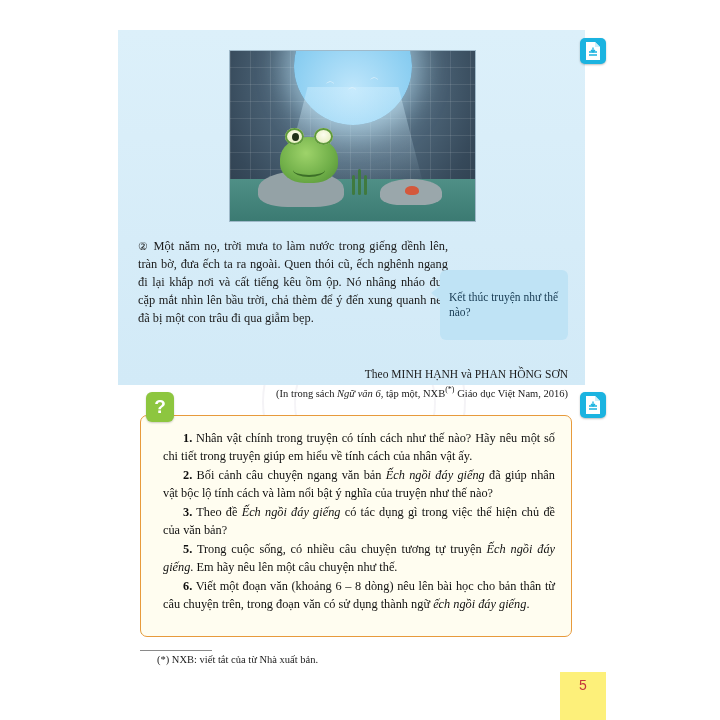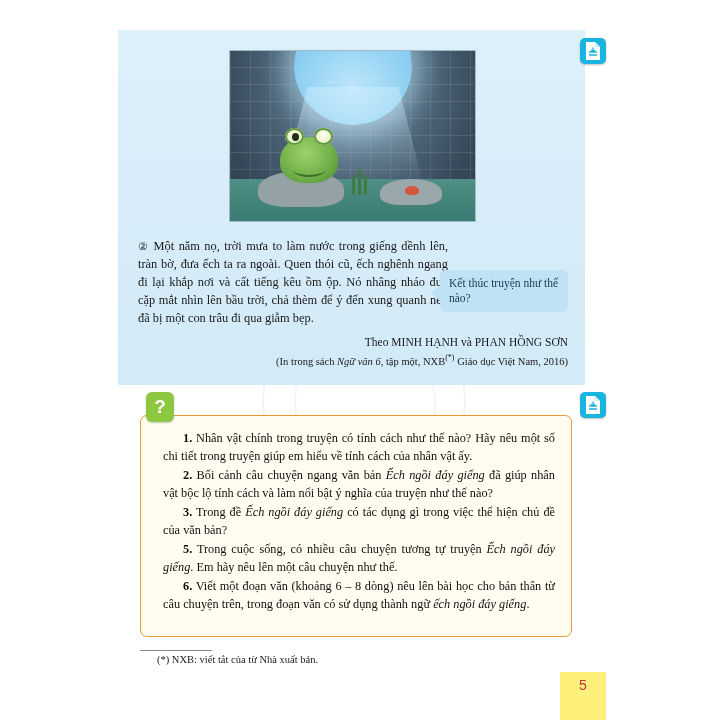--- a/index.html
+++ b/index.html
@@ -143,38 +143,38 @@
   }
   #para .marker { font-size: 11px; }
 
   
   #callout {
     position: absolute;
     left: 322px; top: 240px;
     width: 110px;
     background: #bfe3f5;
     border-radius: 6px;
-    padding: 6px 9px;
+    padding: 20px 9px;
     font-size: 11.5px;
     line-height: 15px;
     color: #163a52;
   }
   #callout:before {
     content:"";
     position:absolute;
     left:-9px; top:16px;
     border-style: solid;
     border-width: 7px 9px 7px 0;
     border-color: transparent #bfe3f5 transparent transparent;
   }
 
   
   #source {
     position: absolute;
-    left: 20px; top: 304px;
+    left: 20px; top: 336px;
     width: 430px;
     text-align: right;
     font-size: 11.5px;
     line-height: 16px;
     color: #1a1a1a;
   }
   #source .line2 { font-size: 10.5px; text-align: right; }
   .it { font-style: italic; }
   .sup { font-size: 8px; vertical-align: super; }
 
@@ -320,21 +320,21 @@
   <div id="qbox-left-rule"></div>
 
   <div id="qbox">
     <div class="qitem">
       <b>1.</b><span> Nhân vật chính trong truyện có tính cách như thế nào? Hãy nêu một số chi tiết trong truyện giúp em hiểu về tính cách của nhân vật ấy.</span>
     </div>
     <div class="qitem">
       <b>2.</b><span> Bối cảnh câu chuyện ngang văn bản </span><span class="it">Ếch ngồi đáy giếng</span><span> đã giúp nhân vật bộc lộ tính cách và làm nổi bật ý nghĩa của truyện như thế nào?</span>
     </div>
     <div class="qitem">
-      <b>3.</b><span> Trong đề </span><span class="it">Ếch ngồi đáy giếng</span><span> có tác dụng gì trong việc thể hiện chủ đề của văn bản?</span>
+      <b>3.</b><span> Theo đề </span><span class="it">Ếch ngồi đáy giếng</span><span> có tác dụng gì trong việc thể hiện chủ đề của văn bản?</span>
     </div>
     <div class="qitem">
       <b>5.</b><span> Trong cuộc sống, có nhiều câu chuyện tương tự truyện </span><span class="it">Ếch ngồi đáy giếng</span><span>. Em hãy nêu lên một câu chuyện như thế.</span>
     </div>
     <div class="qitem">
       <b>6.</b><span> Viết một đoạn văn (khoảng 6 – 8 dòng) nêu lên bài học cho bản thân từ câu chuyện trên, trong đoạn văn có sử dụng thành ngữ </span><span class="it">ếch ngồi đáy giếng</span><span>.</span>
     </div>
   </div>
 
   <div id="qmark">?</div>

